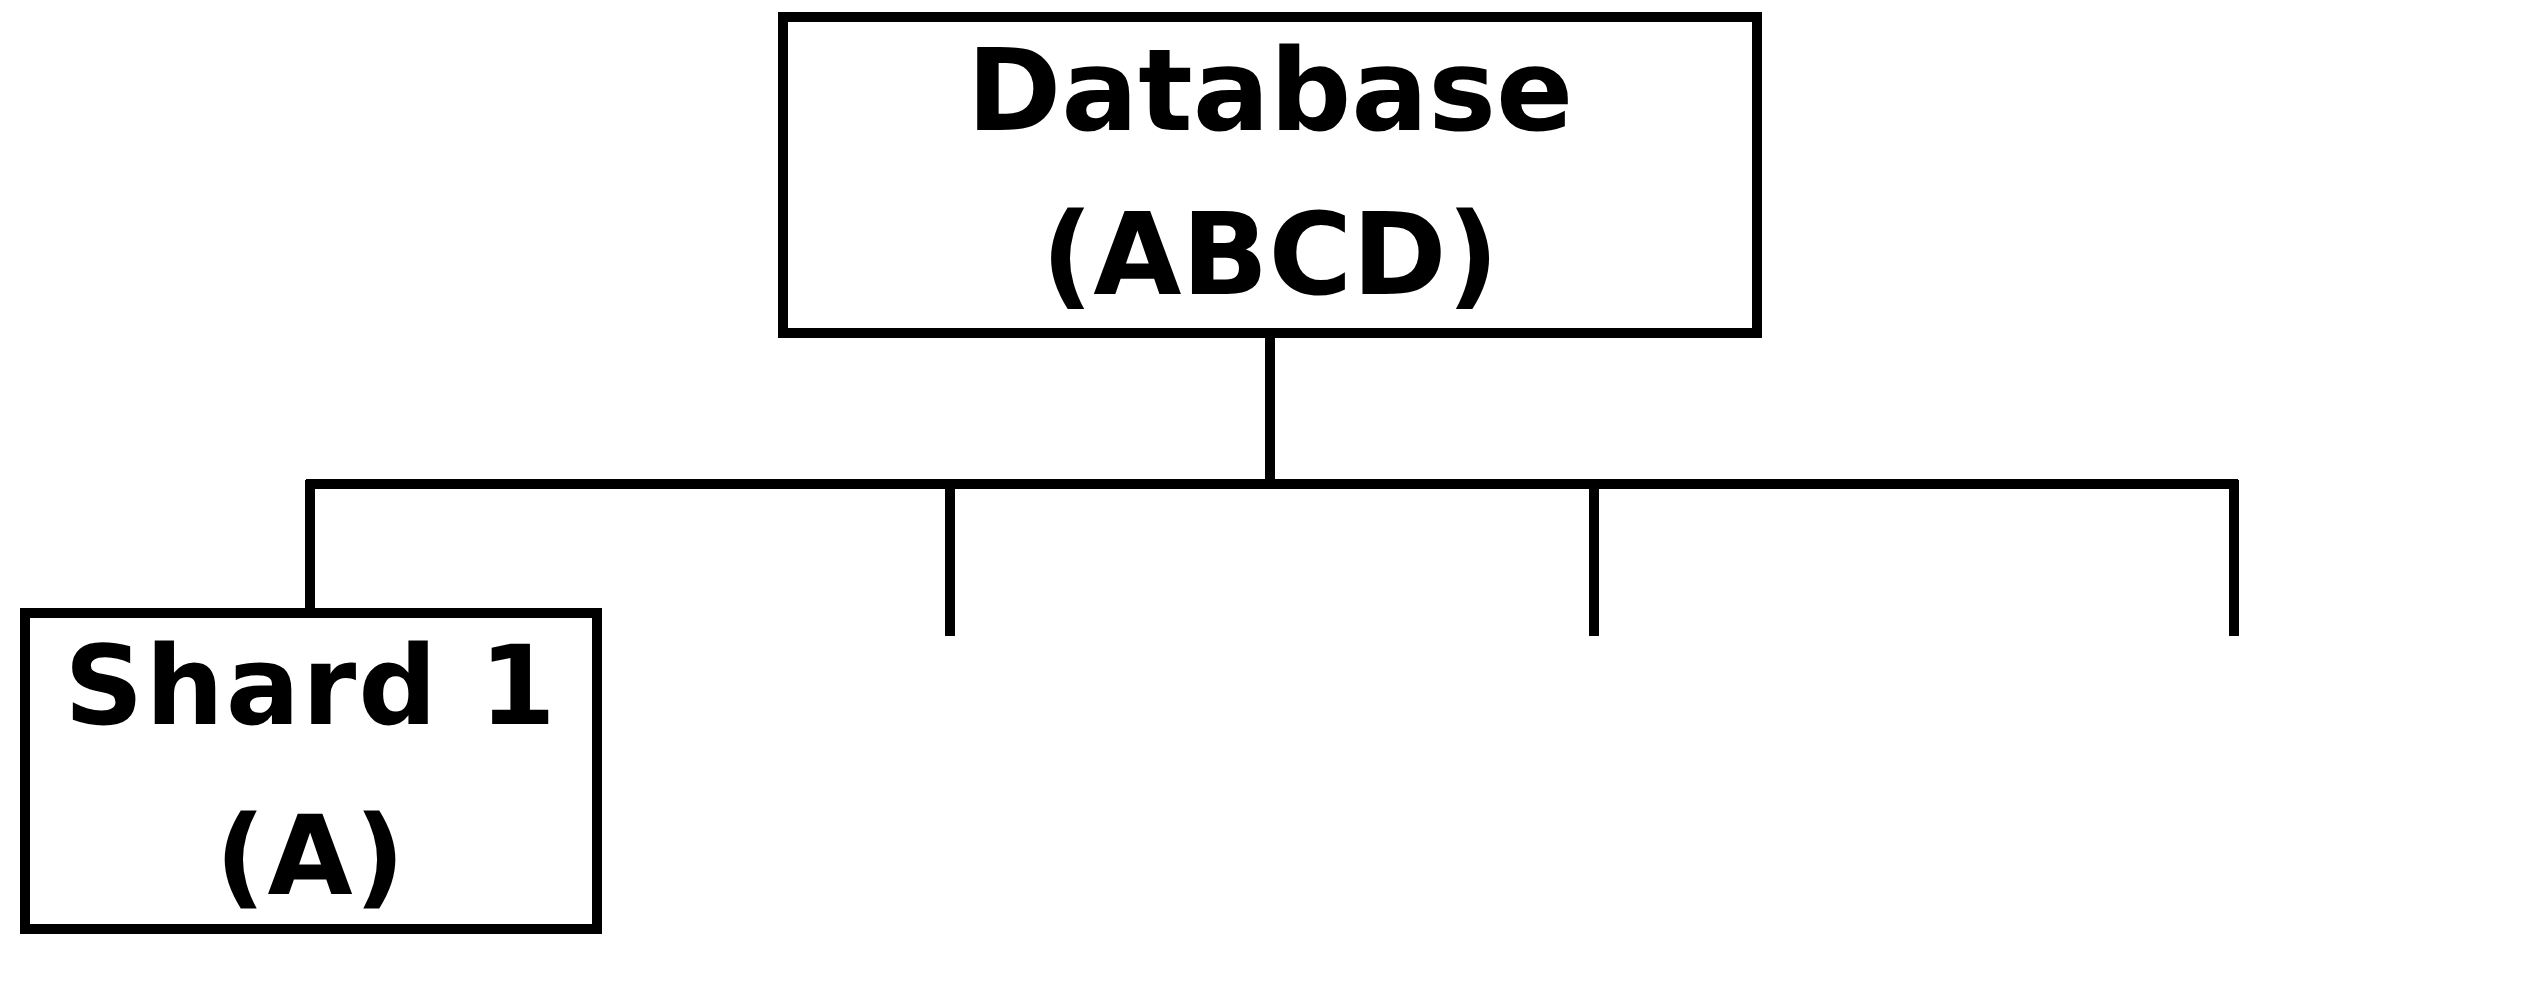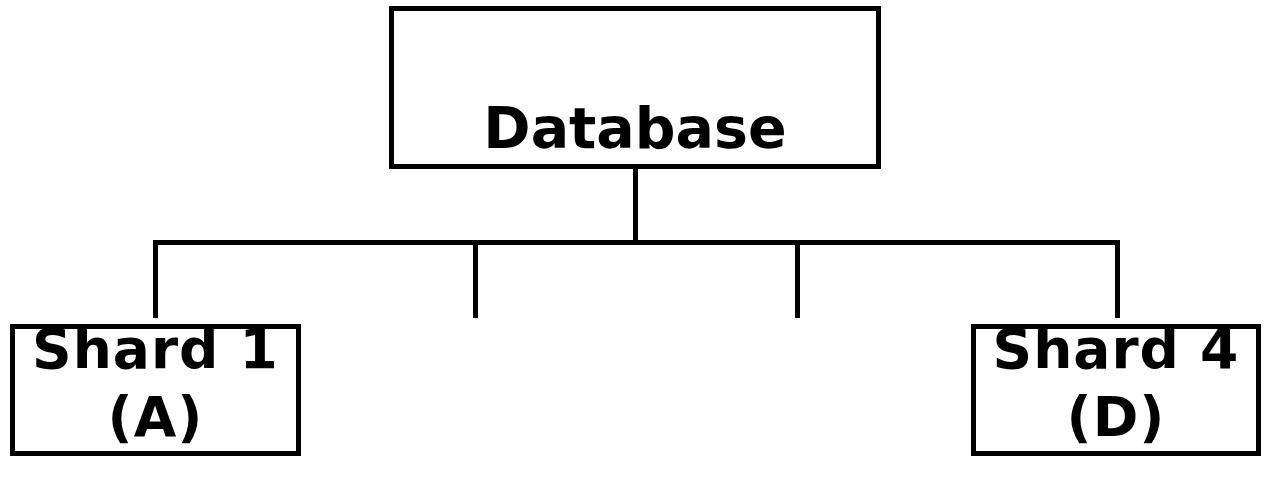--- a/index.html
+++ b/index.html
@@ -25,21 +25,21 @@
     height: 500px;
   }
   .node {
     position: absolute;
     box-sizing: border-box;
     border: 5px solid #000000;
     background: #ffffff;
     display: flex;
     flex-direction: column;
     align-items: center;
-    justify-content: flex-end;
+    justify-content: space-between;
     text-align: center;
     color: #000000;
     z-index: 2;
   }
   .node-line {
     display: block;
     font-weight: bold;
     white-space: nowrap;
     color: #000000;
   }
@@ -50,22 +50,22 @@
     width: 492px;
     height: 163px;
   }
   .node-root .node-line {
     font-size: 57px;
     line-height: 71px;
     letter-spacing: 0px;
   }
   
   .node-leaf {
-    top: 324px;
-    height: 132px;
+    top: 304px;
+    height: 163px;
   }
   .node-leaf .node-line {
     font-size: 55px;
     line-height: 68px;
     letter-spacing: 1px;
   }
   .leaf-0 { left: 10px;   width: 291px; }
   .leaf-1 { left: 330px;  width: 291px; }
   .leaf-2 { left: 651px;  width: 291px; }
   .leaf-3 { left: 971px;  width: 290px; }
@@ -81,27 +81,24 @@
       <line x1="153" y1="242" x2="1119" y2="242"></line>
       <line x1="155" y1="240" x2="155" y2="318"></line>
       <line x1="475" y1="240" x2="475" y2="318"></line>
       <line x1="797" y1="240" x2="797" y2="318"></line>
       <line x1="1117" y1="240" x2="1117" y2="318"></line>
     </g>
   </svg>
 
   <div class="node node-root">
     <span class="node-line">Database</span>
+    <span class="node-line">(ABCD)</span>
   </div>
 
   <div class="node node-leaf leaf-0">
     <span class="node-line">Shard 1</span>
     <span class="node-line">(A)</span>
   </div>
 
 
 
-  <div class="node node-leaf leaf-3">
-    <span class="node-line">Shard 4</span>
-    <span class="node-line">(D)</span>
-  </div>
 
 </div>
 
 </body></html>

